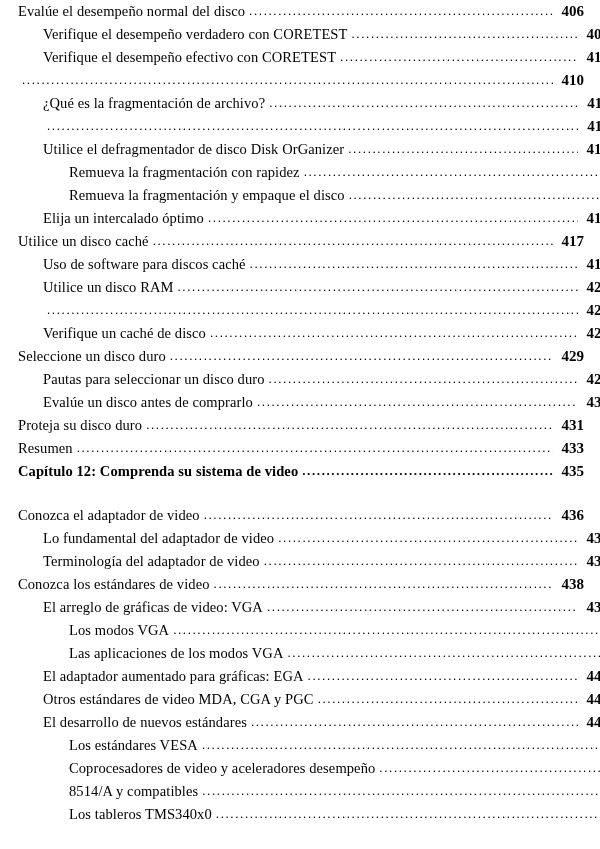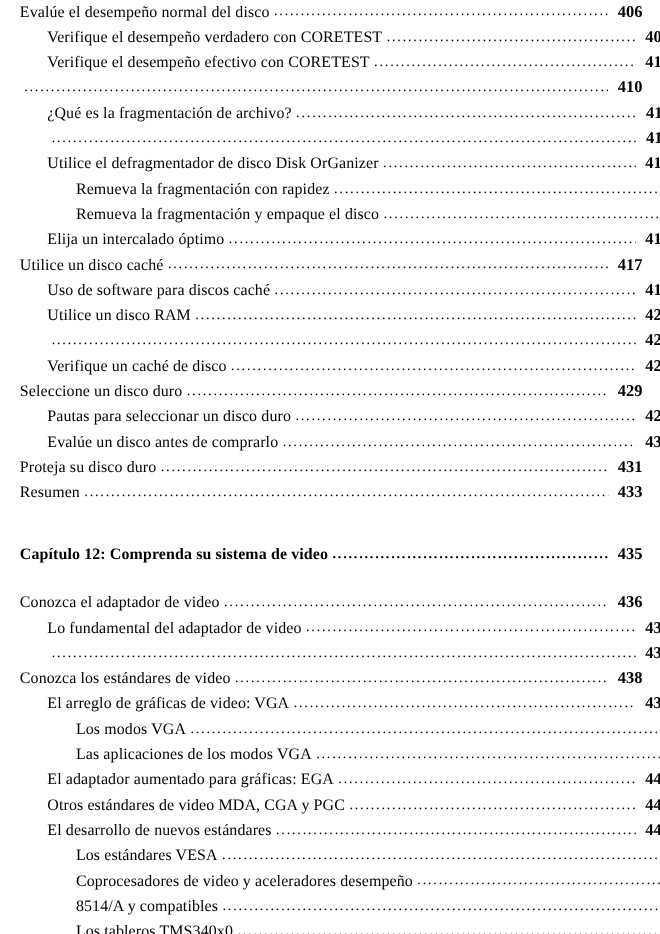--- a/index.html
+++ b/index.html
@@ -69,21 +69,21 @@
   .lvl3 { padding-left: 51px; }
 
   .chapter {
     font-weight: bold;
     font-size: 14.5px;
     height: 24px;
   }
   .chapter .title { font-weight: bold; }
   .chapter .page-num { font-weight: bold; }
 
-  .gap-before-chapter { margin-top: 33px; }
+  .gap-before-chapter { }
   .gap-after-chapter { margin-top: 20px; }
 </style>
 </head>
 <body>
 
 <div class="page">
   <div class="toc">
     <div id="list-1">
         <div class="entry lvl1">
           <span class="title">Evalúe el desempeño normal del disco</span>
@@ -191,20 +191,21 @@
           <span class="title">Conozca el adaptador de video</span>
           <span class="dots">........................................................................................................................................................................</span>
           <span class="page-num">436</span>
         </div>
         <div class="entry lvl2">
           <span class="title">Lo fundamental del adaptador de video</span>
           <span class="dots">........................................................................................................................................................................</span>
           <span class="page-num">436</span>
         </div>
         <div class="entry lvl2">
+          <span class="title">Terminología del adaptador de video</span>
           <span class="dots">........................................................................................................................................................................</span>
           <span class="page-num">437</span>
         </div>
         <div class="entry lvl1">
           <span class="title">Conozca los estándares de video</span>
           <span class="dots">........................................................................................................................................................................</span>
           <span class="page-num">438</span>
         </div>
         <div class="entry lvl2">
           <span class="title">El arreglo de gráficas de video: VGA</span>

